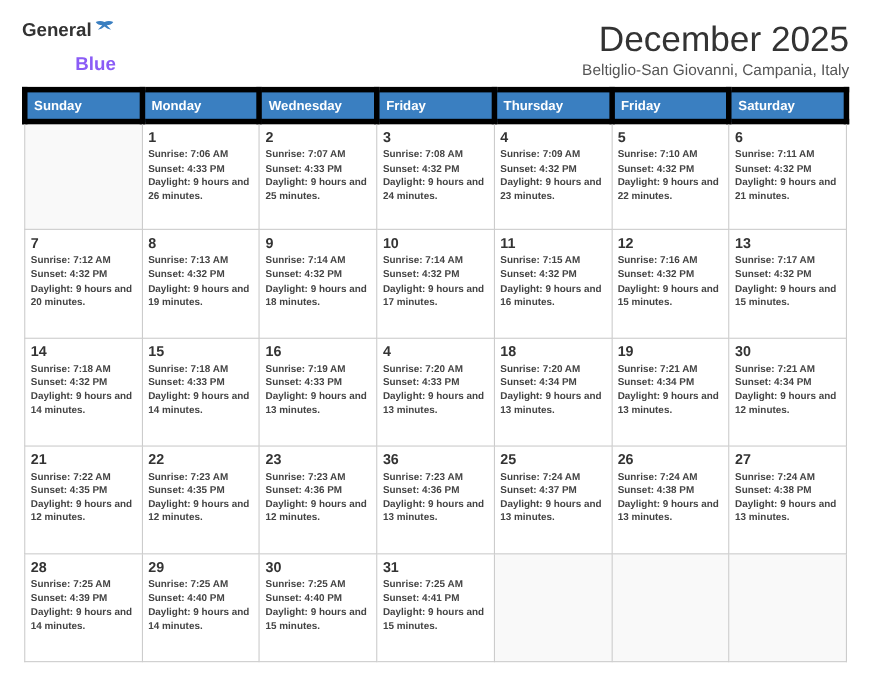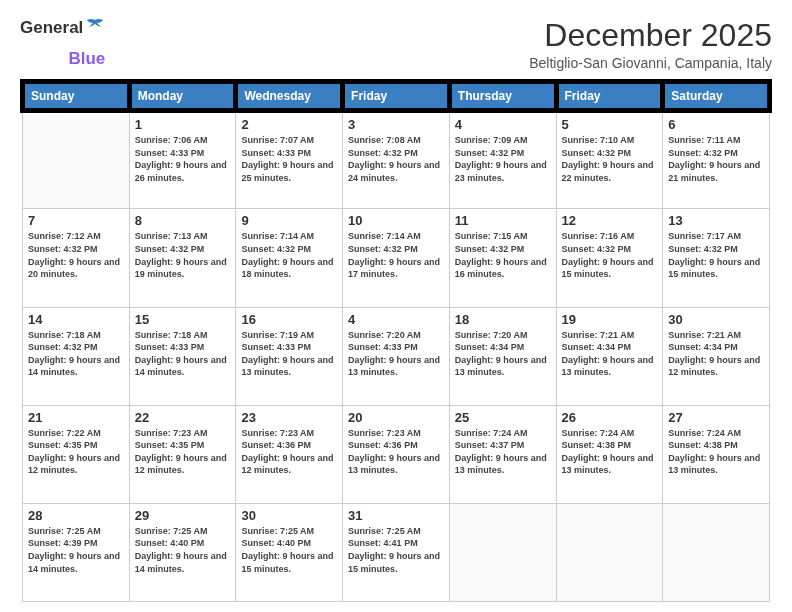--- a/index.html
+++ b/index.html
@@ -216,21 +216,21 @@
           </td>
           <td>
             <span class="day-number">22</span>
             <div class="day-info">Sunrise: 7:23 AM<br>Sunset: 4:35 PM<br>Daylight: 9 hours and 12 minutes.</div>
           </td>
           <td>
             <span class="day-number">23</span>
             <div class="day-info">Sunrise: 7:23 AM<br>Sunset: 4:36 PM<br>Daylight: 9 hours and 12 minutes.</div>
           </td>
           <td>
-            <span class="day-number">20</span>
+            <span class="day-number">36</span>
             <div class="day-info">Sunrise: 7:23 AM<br>Sunset: 4:36 PM<br>Daylight: 9 hours and 13 minutes.</div>
           </td>
           <td>
             <span class="day-number">25</span>
             <div class="day-info">Sunrise: 7:24 AM<br>Sunset: 4:37 PM<br>Daylight: 9 hours and 13 minutes.</div>
           </td>
           <td>
             <span class="day-number">26</span>
             <div class="day-info">Sunrise: 7:24 AM<br>Sunset: 4:38 PM<br>Daylight: 9 hours and 13 minutes.</div>
           </td>

